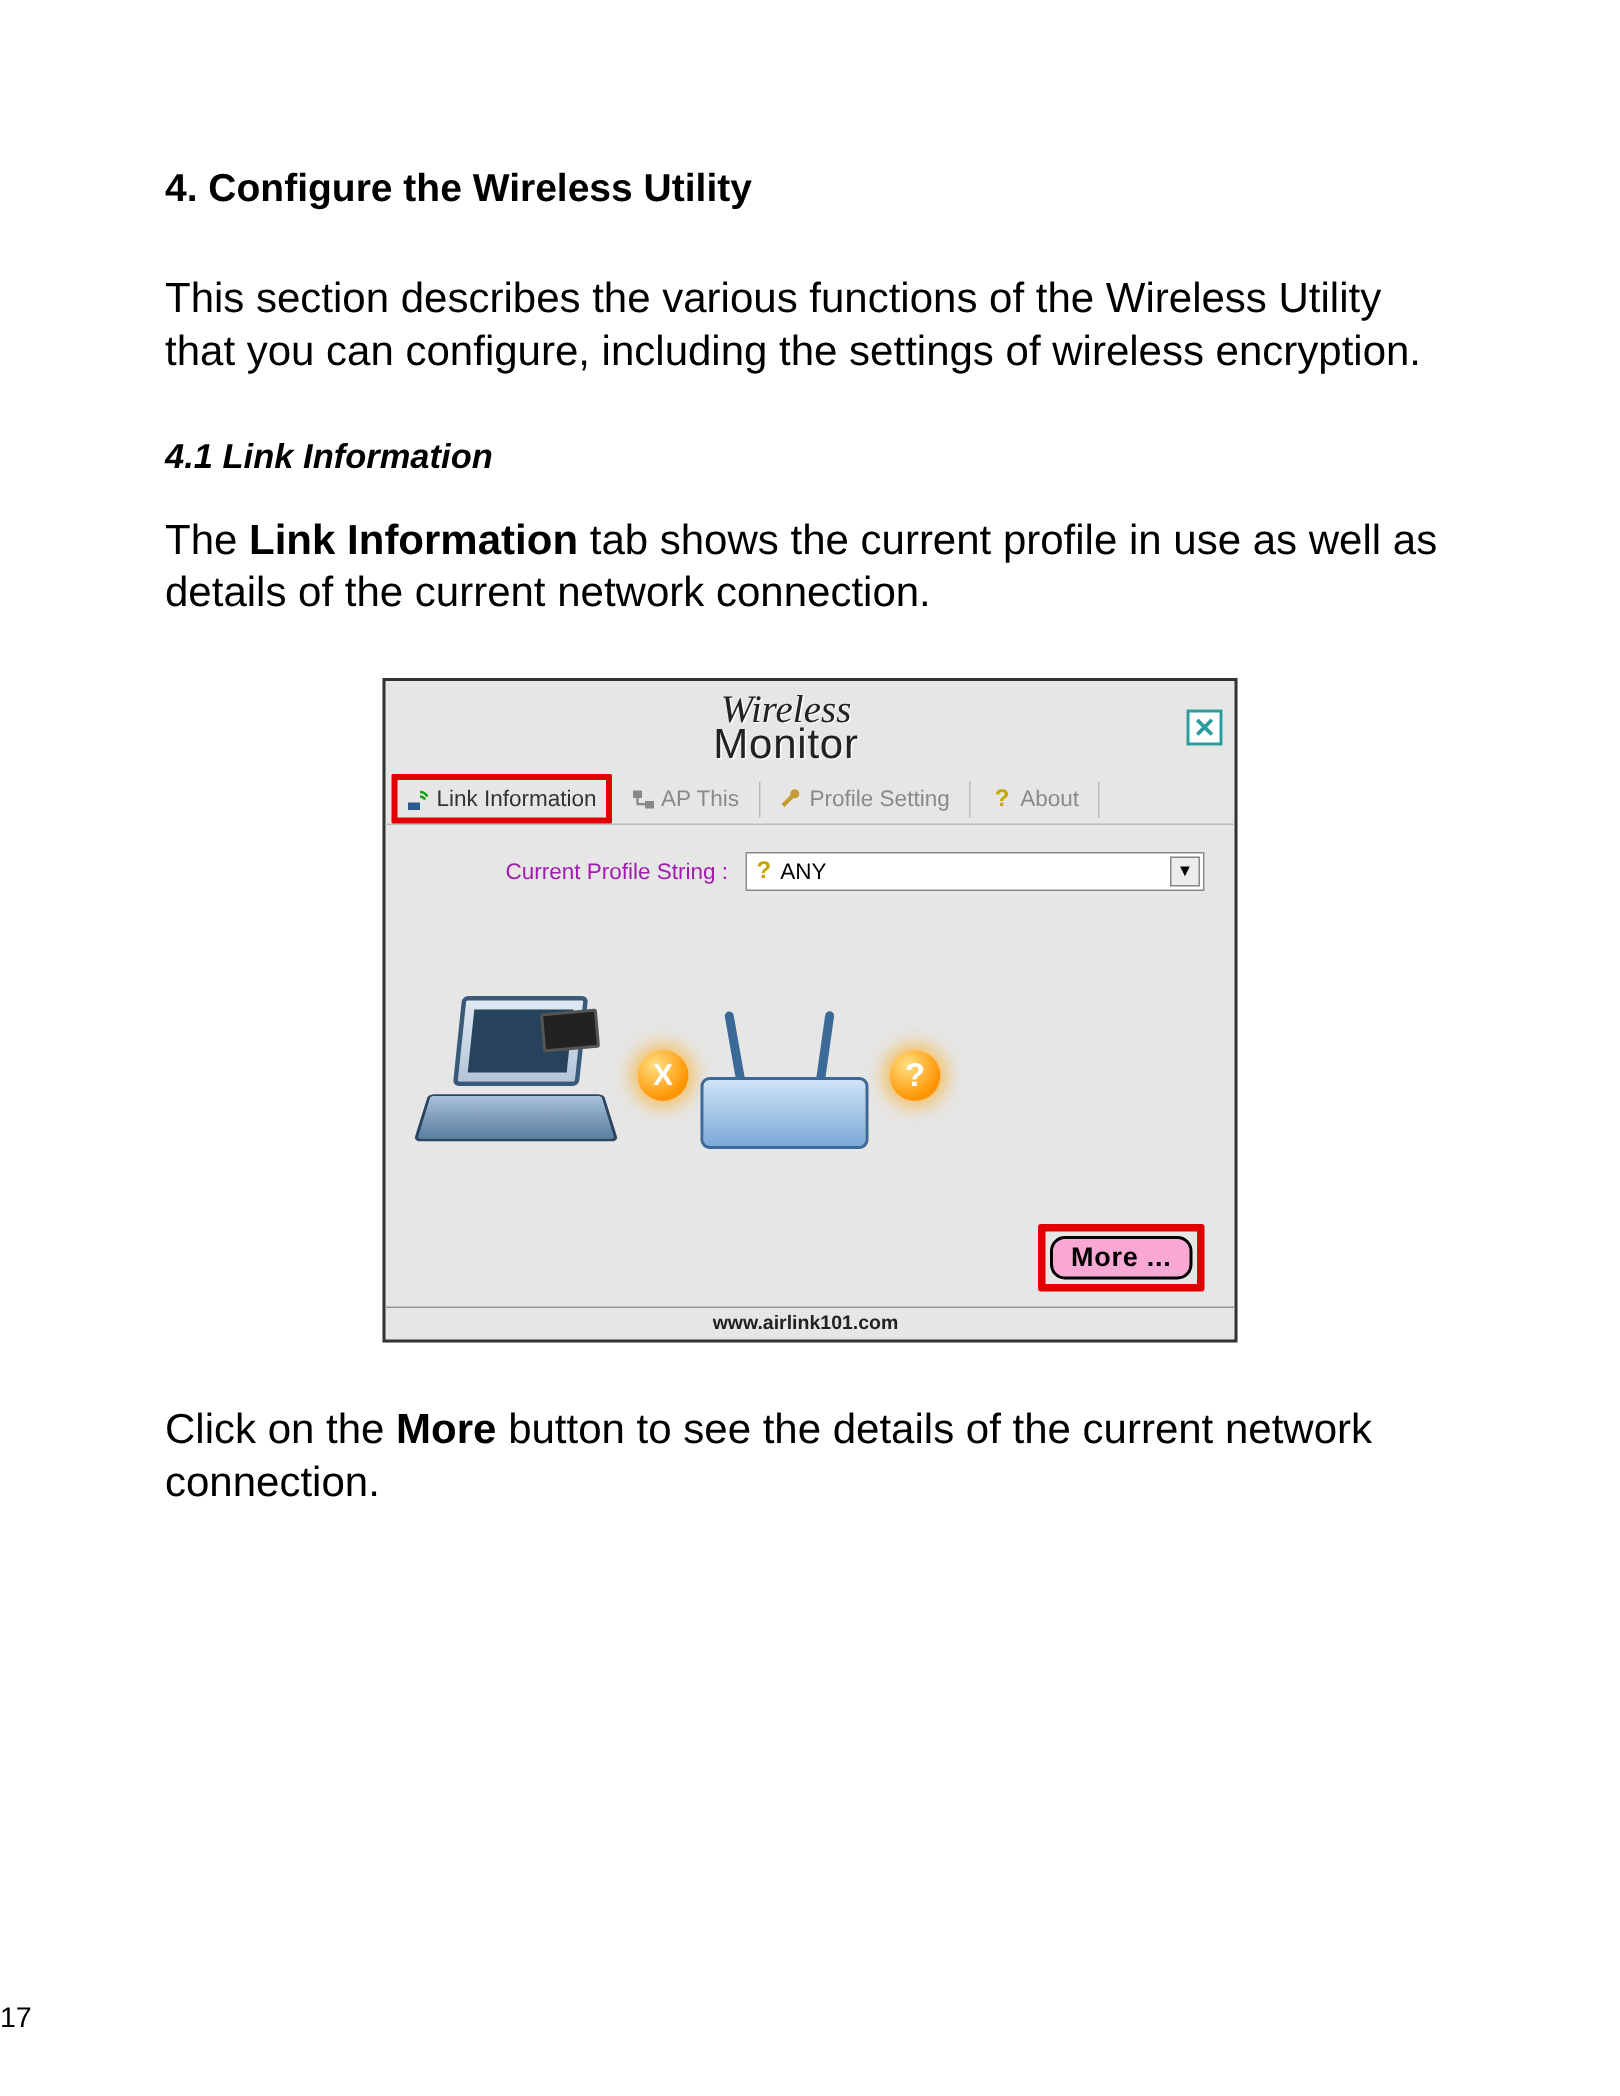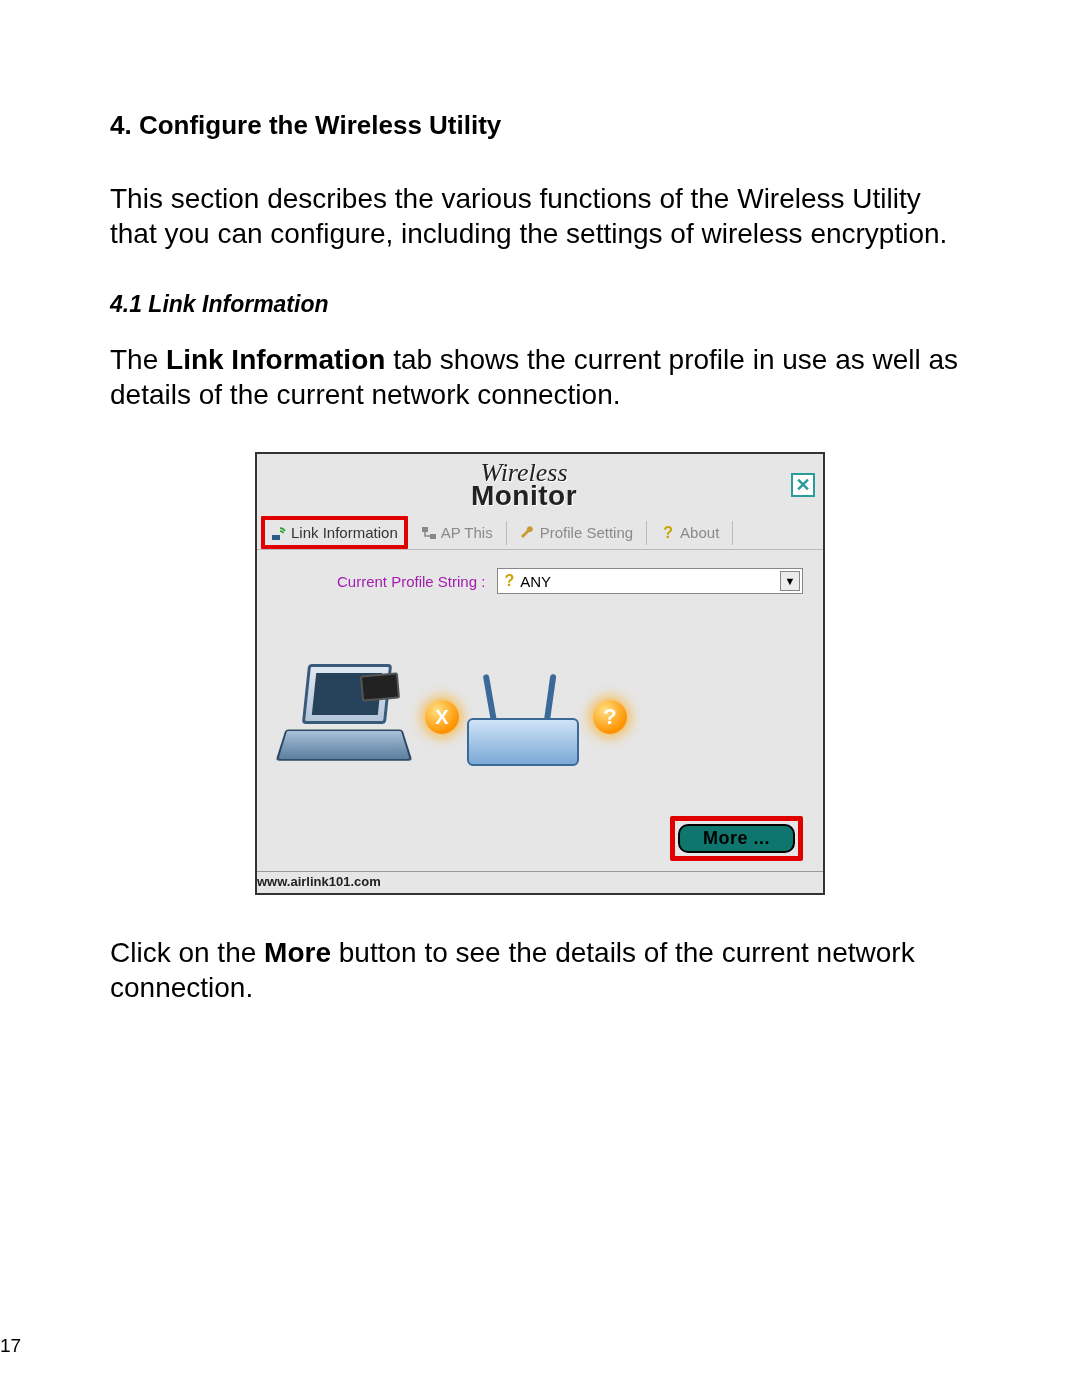--- a/index.html
+++ b/index.html
@@ -58,21 +58,21 @@
     font-family: 'Brush Script MT', cursive;
     font-style: italic;
     font-size: 26px;
     color: #222;
     text-shadow: 1px 1px 0 #fff;
     display: block;
     margin-bottom: -4px;
   }
   .logo-bottom {
     font-family: Arial, sans-serif;
-    font-weight: 700;
+    font-weight: 400;
     font-size: 28px;
     color: #222;
     text-shadow: 1px 1px 0 #fff;
     letter-spacing: 0.5px;
   }
   .close-btn {
     width: 24px; height: 24px;
     border: 2px solid #2a9c9c;
     background: #fff;
     display: flex; align-items:center; justify-content:center;
@@ -256,32 +256,32 @@
     display:flex; justify-content:flex-end;
     padding: 12px 20px 10px 0;
   }
   .more-highlight {
     border: 5px solid #e00000;
     padding: 3px;
     border-radius: 2px;
   }
   .more-btn {
     border: 2px solid #000;
-    background: #0f766e;
-    padding: 2px 23px;
+    background: #f9a8d4;
+    padding: 2px 12px;
     font-family: Arial, sans-serif;
     font-weight: 900;
     font-size: 18px;
     border-radius: 10px;
     cursor: pointer;
     letter-spacing: 0.5px;
   }
 
   .footer-link {
-    text-align: left;
+    text-align: center;
     font-size: 13px;
     font-weight: bold;
     color: #222;
     padding: 2px 6px 4px 0;
     border-top: 1px solid #999;
   }
 
   .page-number {
     position: absolute;
     bottom: 40px;

